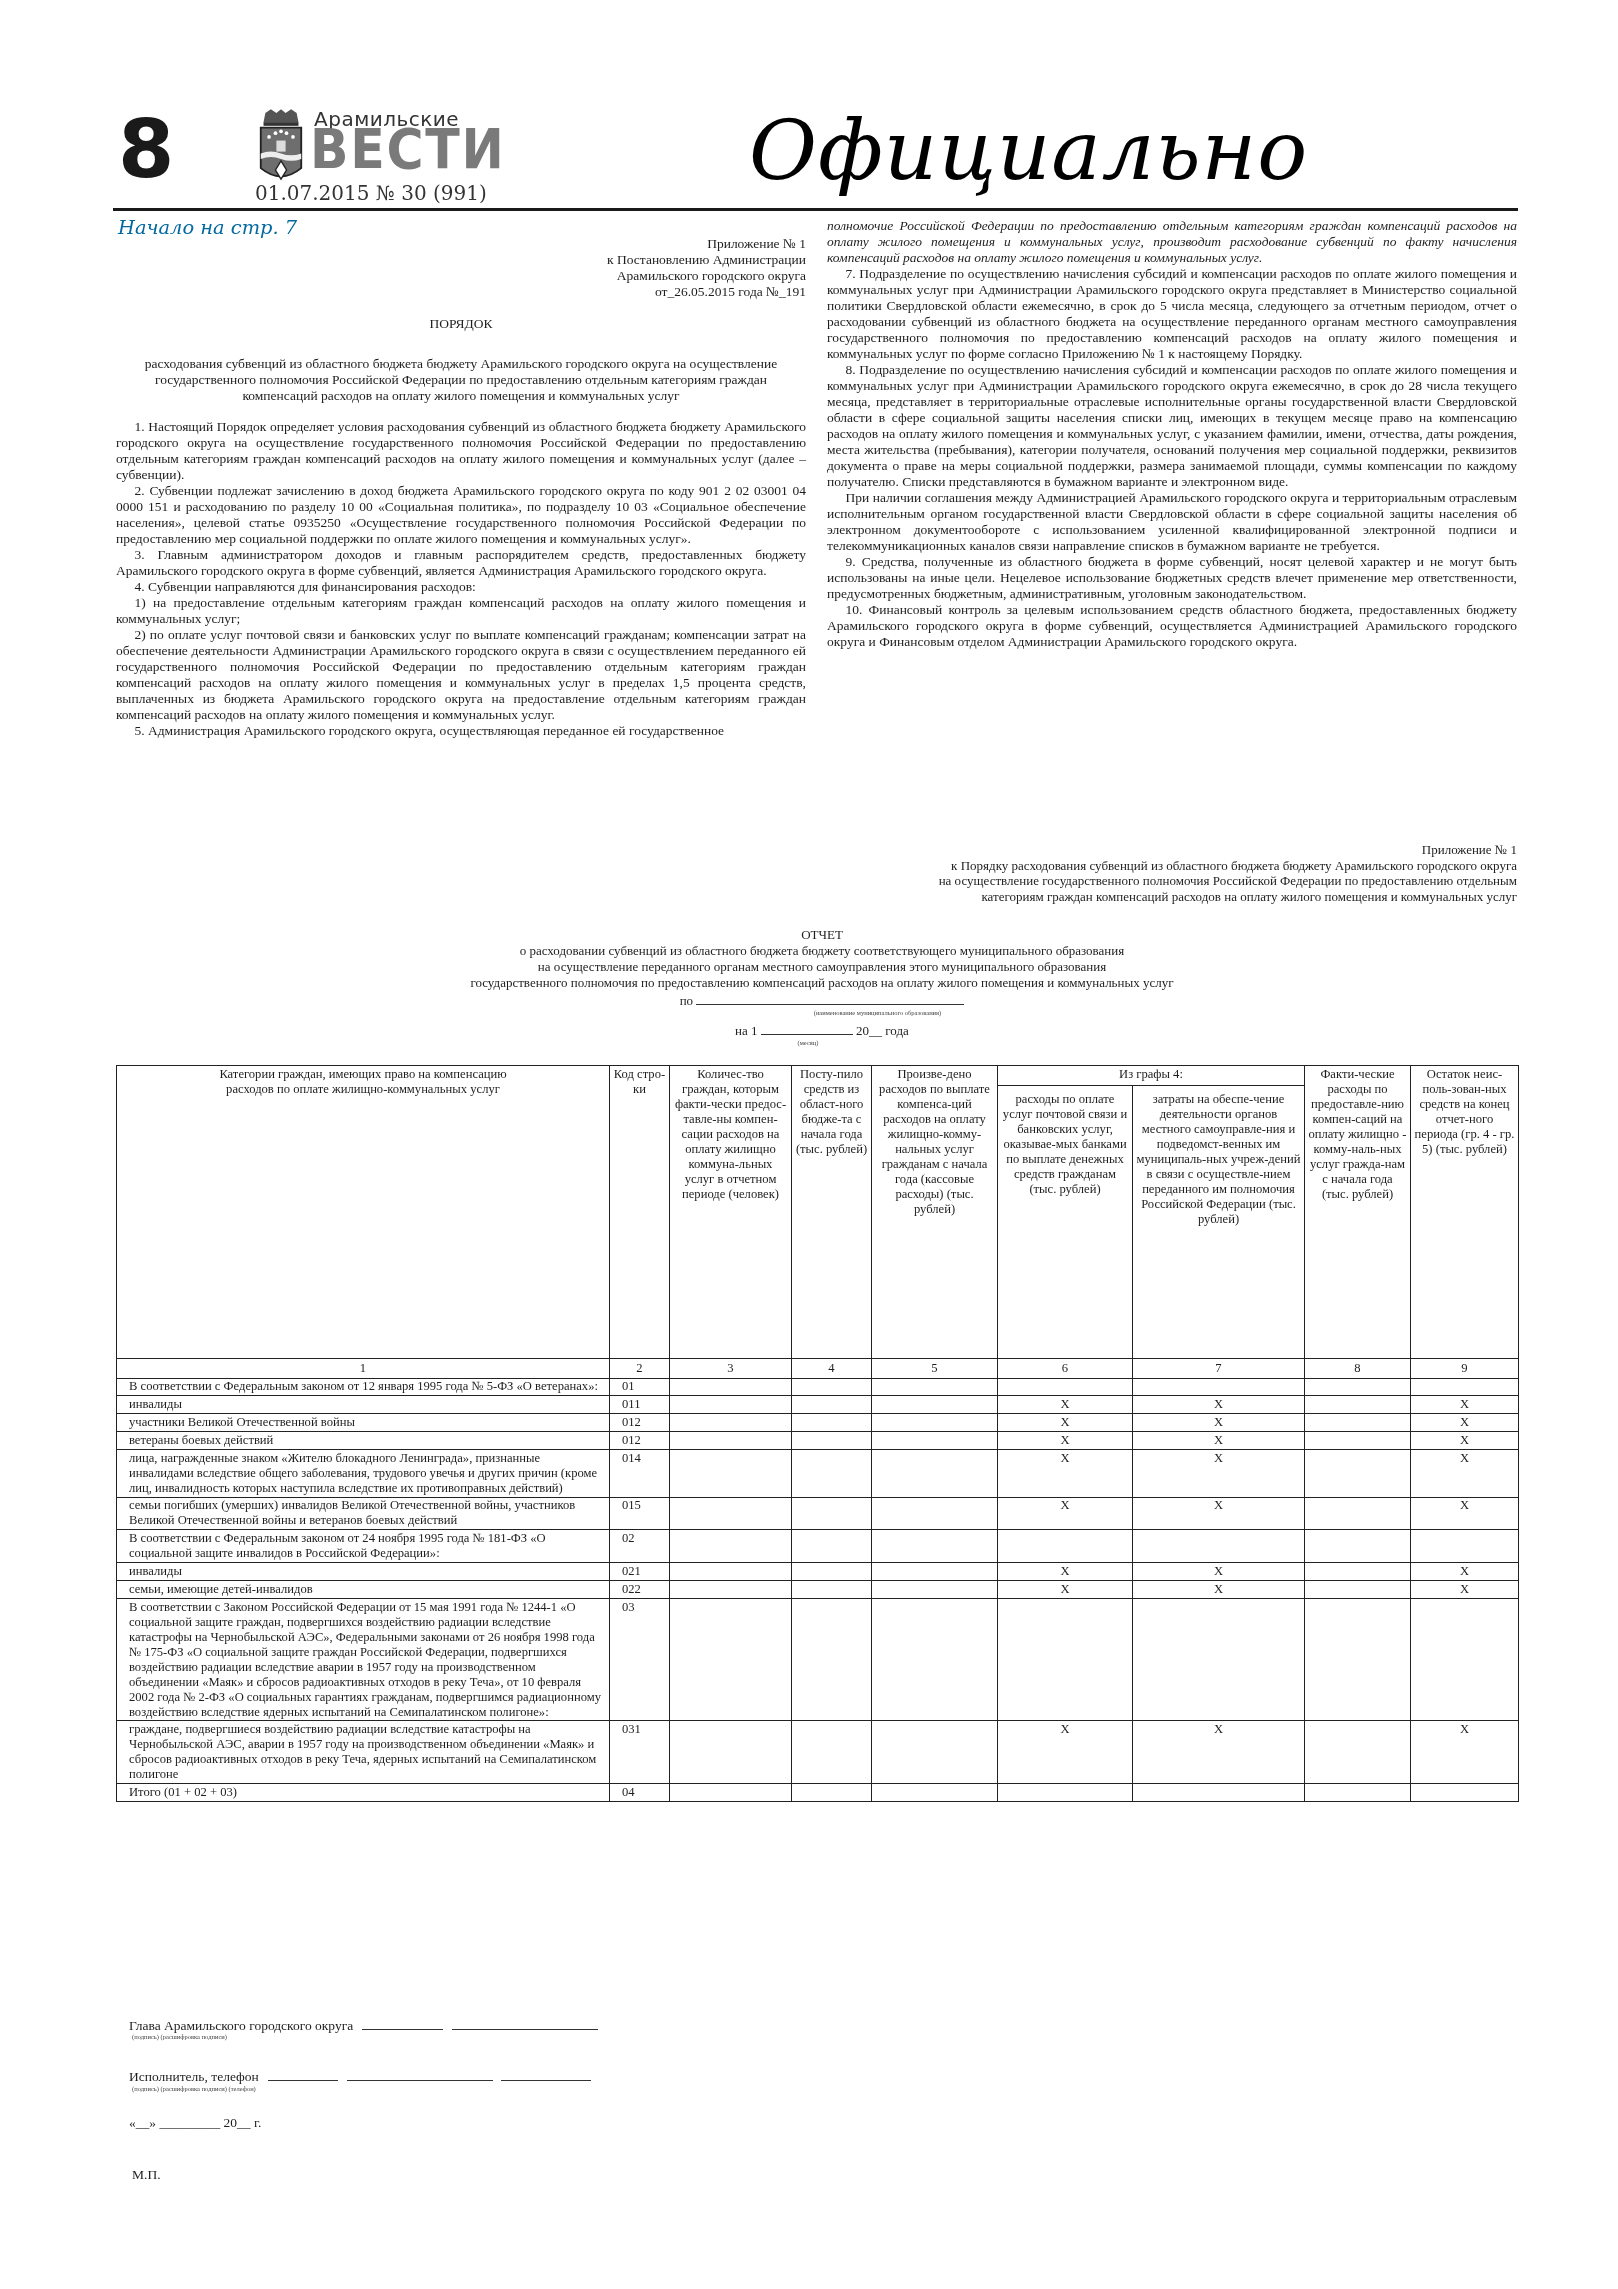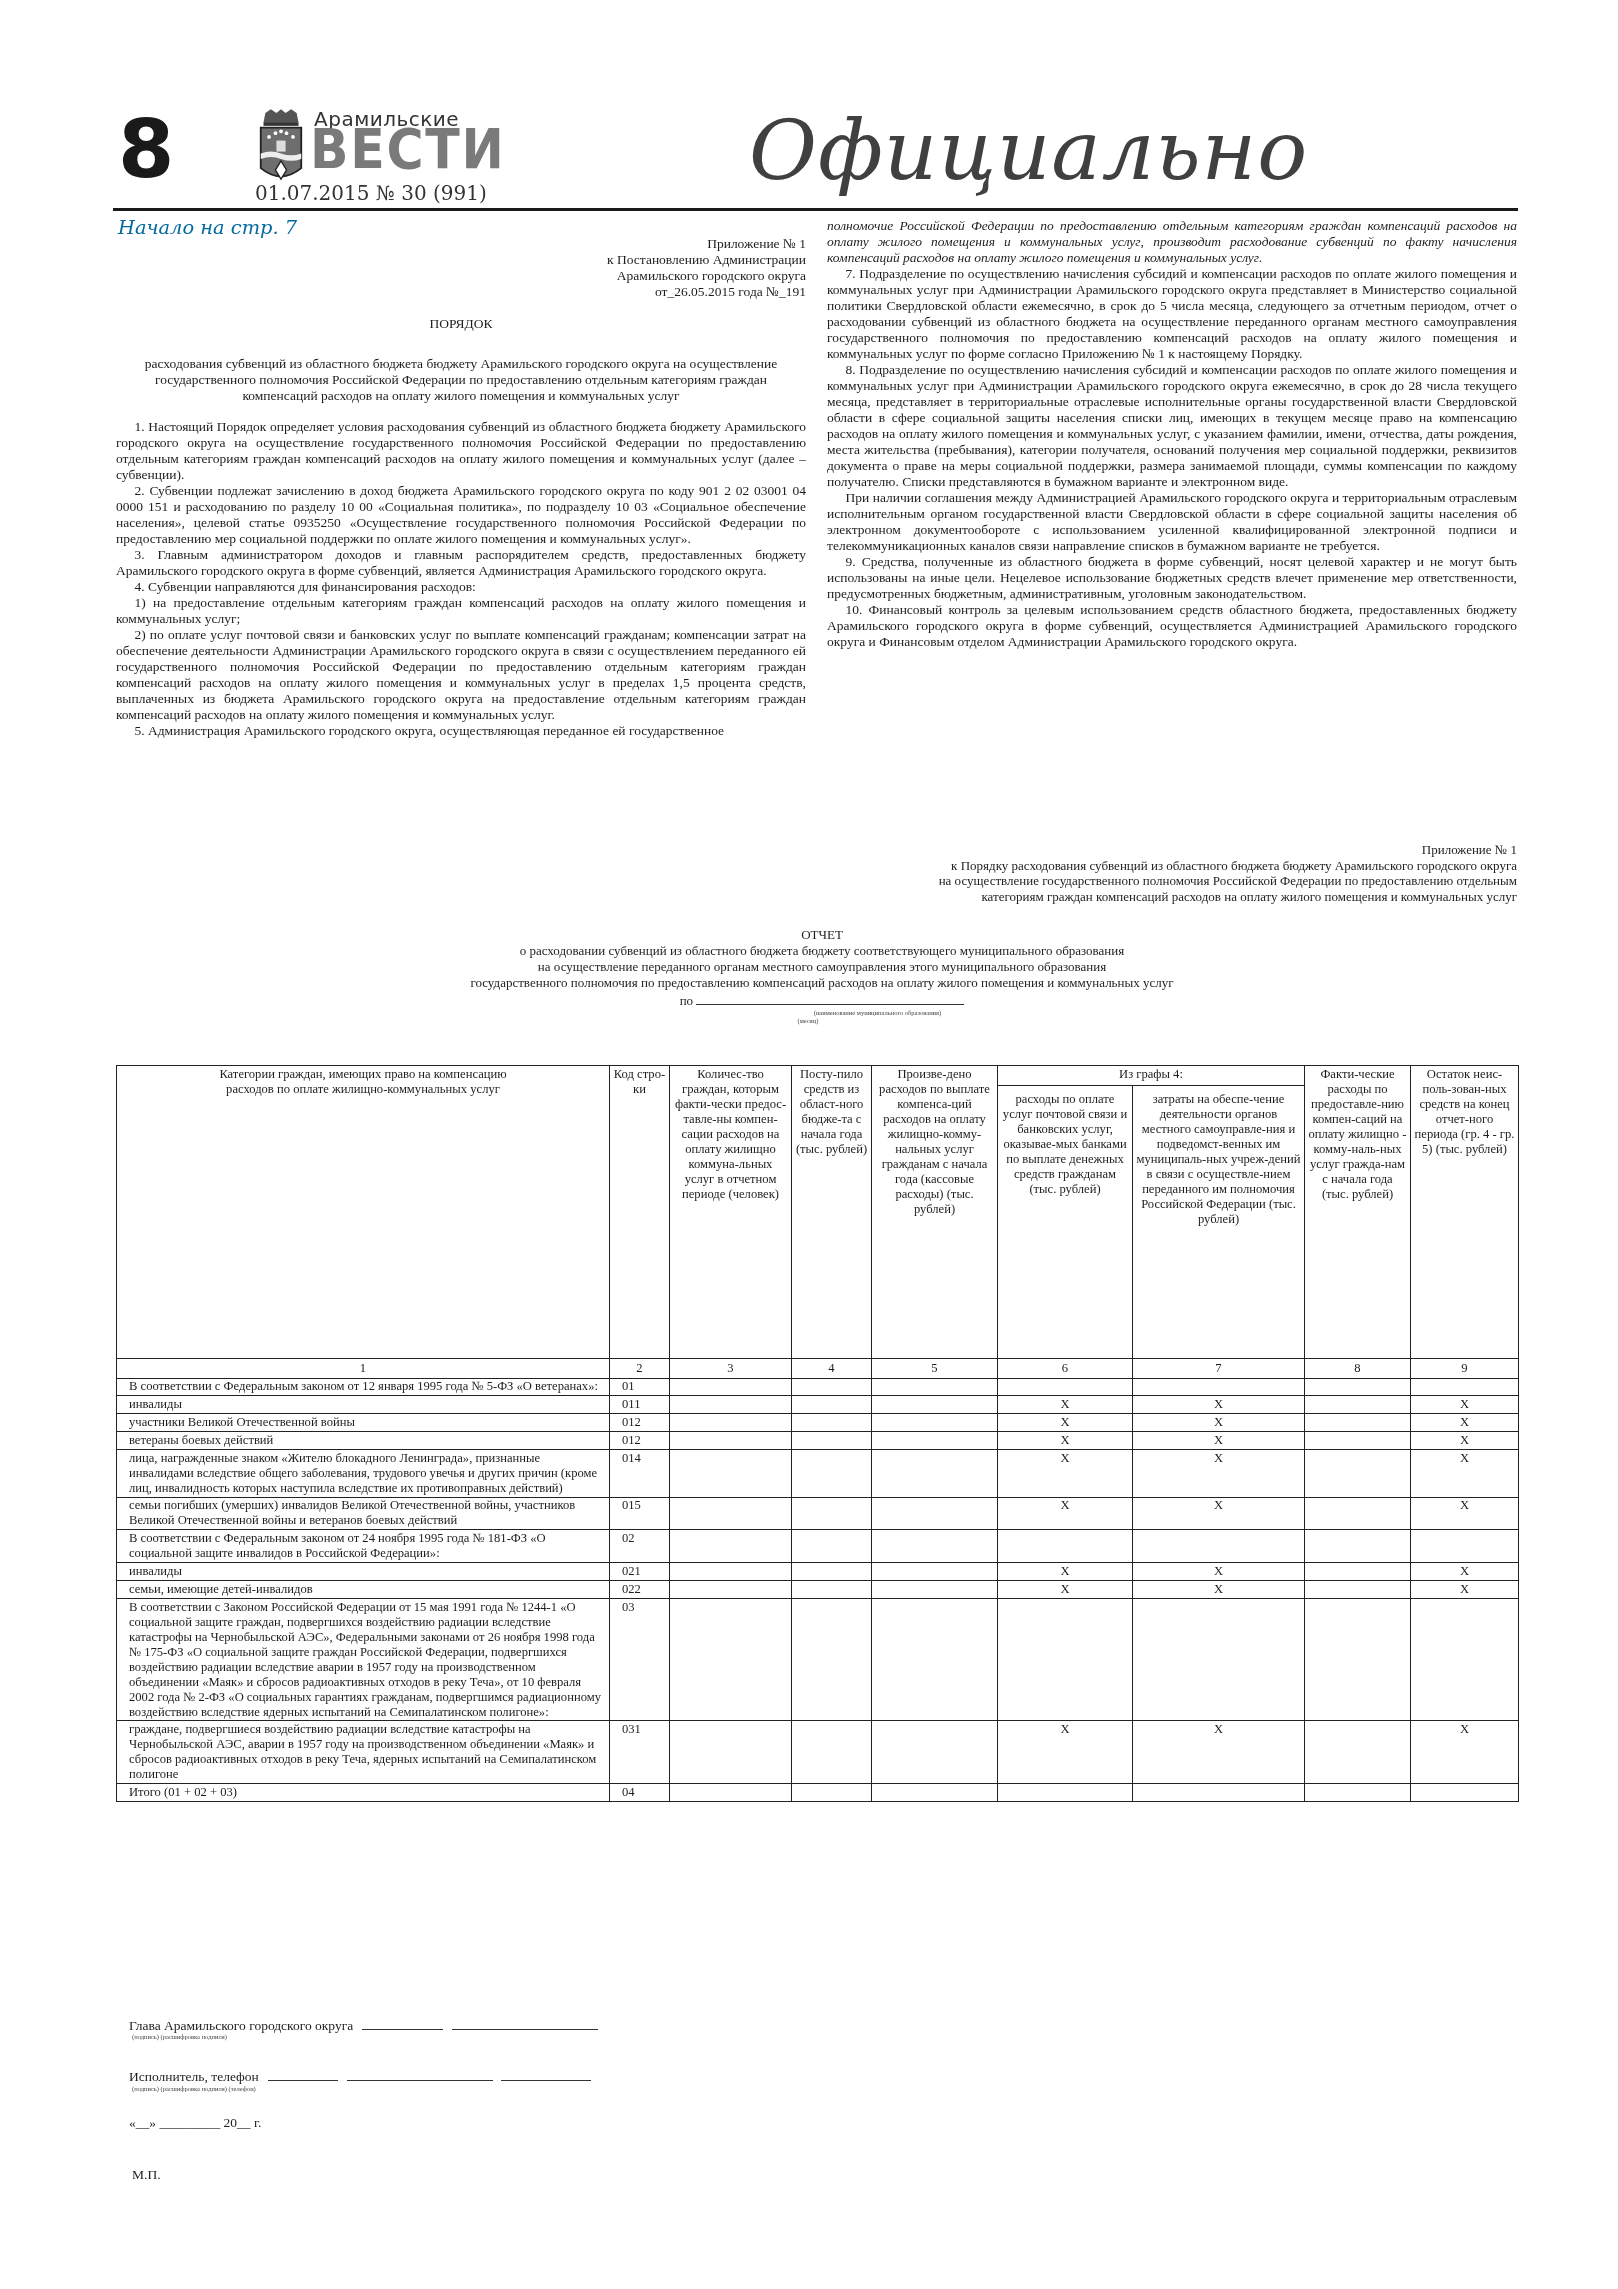--- a/index.html
+++ b/index.html
@@ -9,21 +9,21 @@
 
   
   .page-num { left: 118px; top: 109px; font-family: "DejaVu Sans", sans-serif; font-weight: bold;
               font-size: 81px; line-height: 1; color: #1a1a1a; }
   .crest { left: 258px; top: 109px; width: 46px; height: 76px; }
   .brand-top { left: 314px; top: 107px; font-family: "DejaVu Sans", sans-serif; font-size: 20px; color: #333; letter-spacing: 0.5px; }
   .brand-main { left: 310px; top: 122px; font-family: "DejaVu Sans", sans-serif; font-weight: bold; font-size: 55px;
                 color: #7a7a7a; letter-spacing: 1.8px; line-height: 1; transform: scaleX(0.92); transform-origin: left top; }
   .issue { left: 255px; top: 181px; font-size: 20px; color: #333; font-family: "DejaVu Serif", serif; }
   .section-title { left: 749px; top: 109px; font-family: "DejaVu Serif", serif; font-style: italic;
-                   font-size: 83px; line-height: 1; color: #404040; letter-spacing: 0.9px; }
+                   font-size: 83px; line-height: 1; color: #000000; letter-spacing: 0.9px; }
   .rule { left: 113px; top: 208px; width: 1405px; height: 2.8px; background: #1a1a1a; }
   .cont { left: 118px; top: 216px; font-family: "DejaVu Serif", serif; font-style: italic; font-size: 19.4px; color: #0369a1; }
 
   
   .col { font-size: 13.5px; line-height: 16px; text-align: justify; }
   .col p { margin: 0; text-indent: 18.5px; }
   .col p.noind { text-indent: 0; font-style: italic; }
   .col-left { left: 116px; top: 236px; width: 690px; }
   .col-right { left: 827px; top: 218px; width: 690px; }
   .appendix-right { text-align: right; font-size: 13.5px; line-height: 16px; }
@@ -113,20 +113,25 @@
 <div class="abs report-head">
   <div>ОТЧЕТ</div>
   <div>о расходовании субвенций из областного бюджета бюджету соответствующего муниципального образования</div>
   <div>на осуществление переданного органам местного самоуправления этого муниципального образования</div>
   <div>государственного полномочия по предоставлению компенсаций расходов на оплату жилого помещения и коммунальных услуг</div>
   <div>
     <span>по</span>
     <span class="fill-line" style="width:268px;"></span>
   </div>
   <div class="tiny" style="margin-left:111px;">(наименование муниципального образования)</div>
+  <div style="margin-top:3.7px;">
+    <span>на 1</span>
+    <span class="fill-line" style="width:92px;"></span>
+    <span>20__ года</span>
+  </div>
   <div class="tiny" style="margin-left:-28px;">(месяц)</div>
 </div>
 
 <table class="abs tbl">
   <colgroup>
     <col style="width:493px">
       <col style="width:60px">
       <col style="width:122px">
       <col style="width:80px">
     <col style="width:126px">

